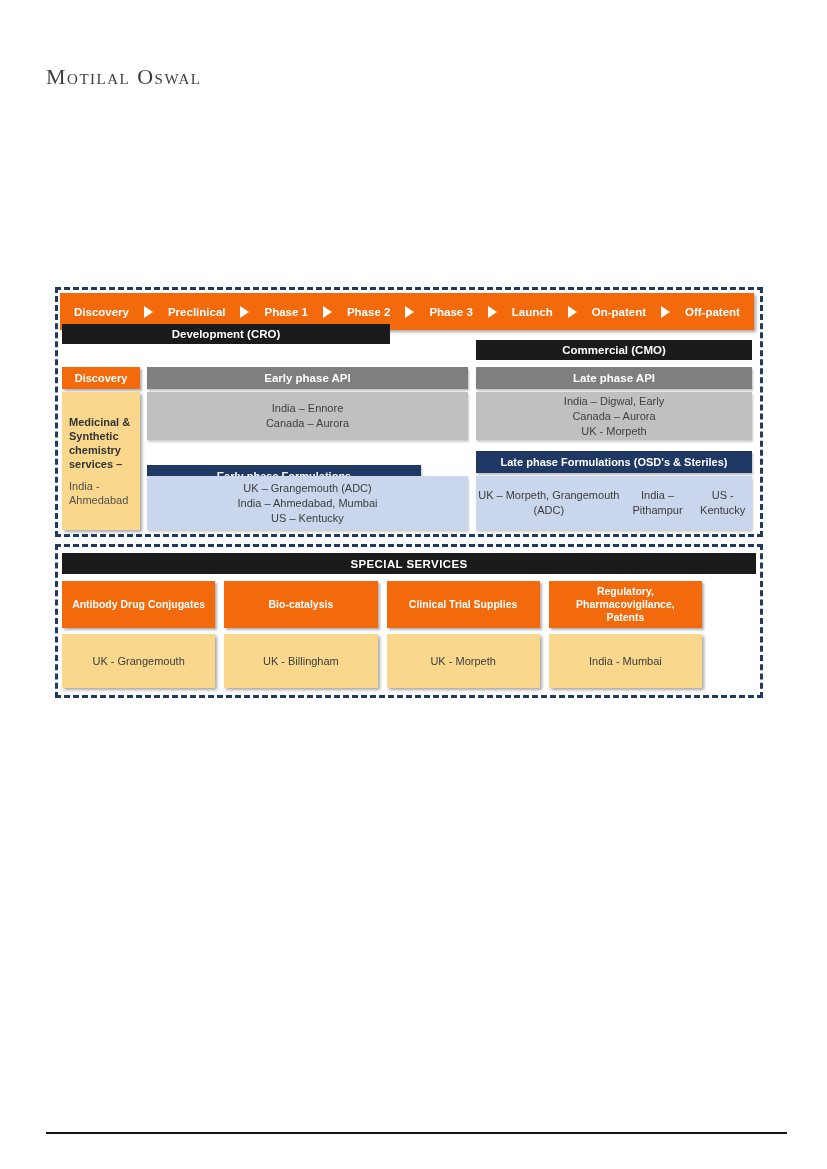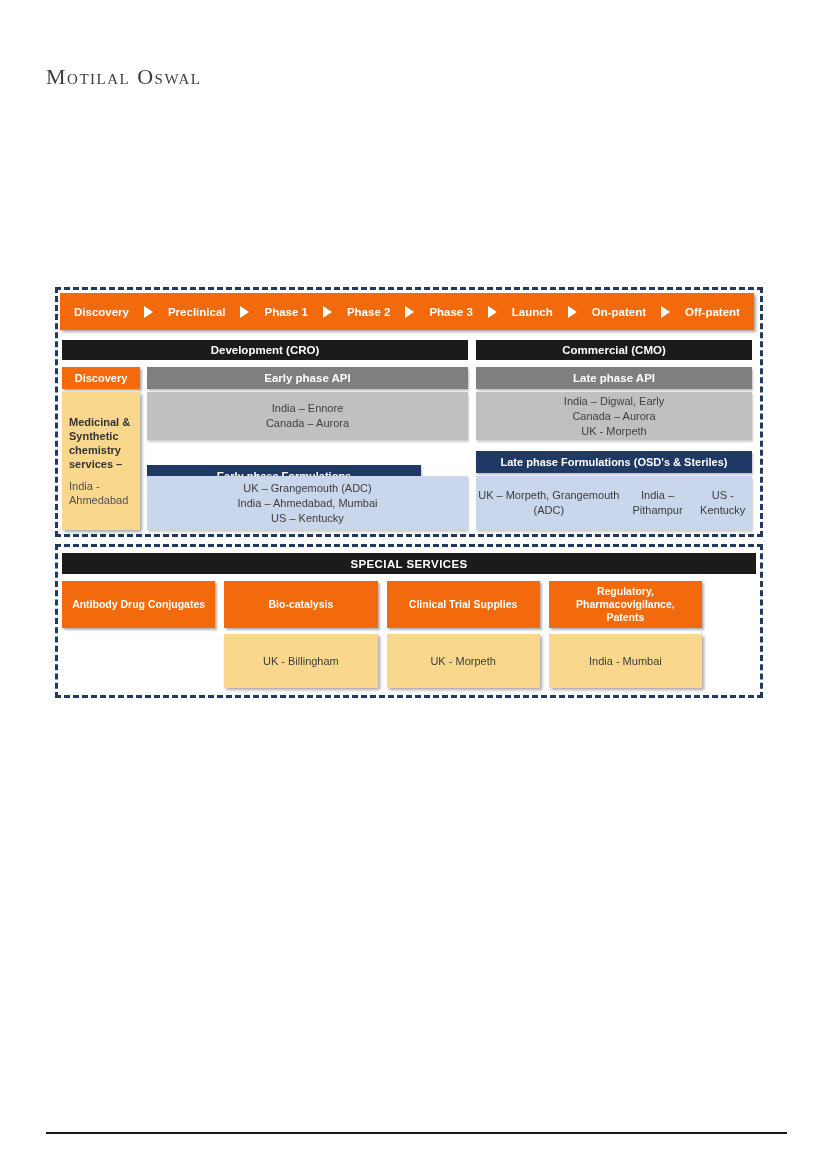--- a/index.html
+++ b/index.html
@@ -76,21 +76,21 @@
       <span class="tri"></span>
       <span class="stage">Phase 3</span>
       <span class="tri"></span>
       <span class="stage">Launch</span>
       <span class="tri"></span>
       <span class="stage">On-patent</span>
       <span class="tri"></span>
       <span class="stage">Off-patent</span>
     </div>
 
-    <div class="abs flexc hdr-black" style="left:4px;top:50px;width:406px;height:20px;">Development (CRO)</div>
+    <div class="abs flexc hdr-black" style="left:4px;top:34px;width:328px;height:20px;">Development (CRO)</div>
     <div class="abs flexc hdr-black" style="left:418px;top:50px;width:276px;height:20px;">Commercial (CMO)</div>
 
     <div class="abs flexc hdr-orange-sm" style="left:4px;top:77px;width:78px;height:22px;">Discovery</div>
     <div class="abs flexc hdr-gray" style="left:89px;top:77px;width:321px;height:22px;">Early phase API</div>
     <div class="abs flexc hdr-gray" style="left:418px;top:77px;width:276px;height:22px;">Late phase API</div>
 
     <div class="abs flexc fill-cream med-box" style="left:4px;top:102px;width:78px;height:138px;display:flex;">
       <div class="t">Medicinal &amp; Synthetic chemistry services –</div>
       <div class="l">India - Ahmedabad</div>
     </div>
@@ -124,20 +124,21 @@
 
   <div class="panel" style="left:55px;top:524px;width:708px;height:154px;">
     <div class="abs flexc hdr-black" style="left:4px;top:6px;width:694px;height:21px;letter-spacing:0.4px;">SPECIAL SERVICES</div>
 
     <div class="abs svc-grid" style="left:4px;top:34px;width:640px;">
       <div class="flexc hdr-orange-sm svc-hdr" style="grid-row:1;grid-column:1;">Antibody Drug Conjugates</div>
       <div class="flexc hdr-orange-sm svc-hdr" style="grid-row:1;grid-column:2;">Bio-catalysis</div>
       <div class="flexc hdr-orange-sm svc-hdr" style="grid-row:1;grid-column:3;">Clinical Trial Supplies</div>
       <div class="flexc hdr-orange-sm svc-hdr" style="grid-row:1;grid-column:4;">Regulatory, Pharmacovigilance, Patents</div>
 
+      <div class="flexc fill-cream svc-loc" style="grid-row:2;grid-column:1;">UK - Grangemouth</div>
       <div class="flexc fill-cream svc-loc" style="grid-row:2;grid-column:2;">UK - Billingham</div>
       <div class="flexc fill-cream svc-loc" style="grid-row:2;grid-column:3;">UK - Morpeth</div>
       <div class="flexc fill-cream svc-loc" style="grid-row:2;grid-column:4;">India - Mumbai</div>
     </div>
   </div>
 
   <div class="rule" style="left:46px;top:1112px;width:741px;height:2px;"></div>
 
 </div>
 

